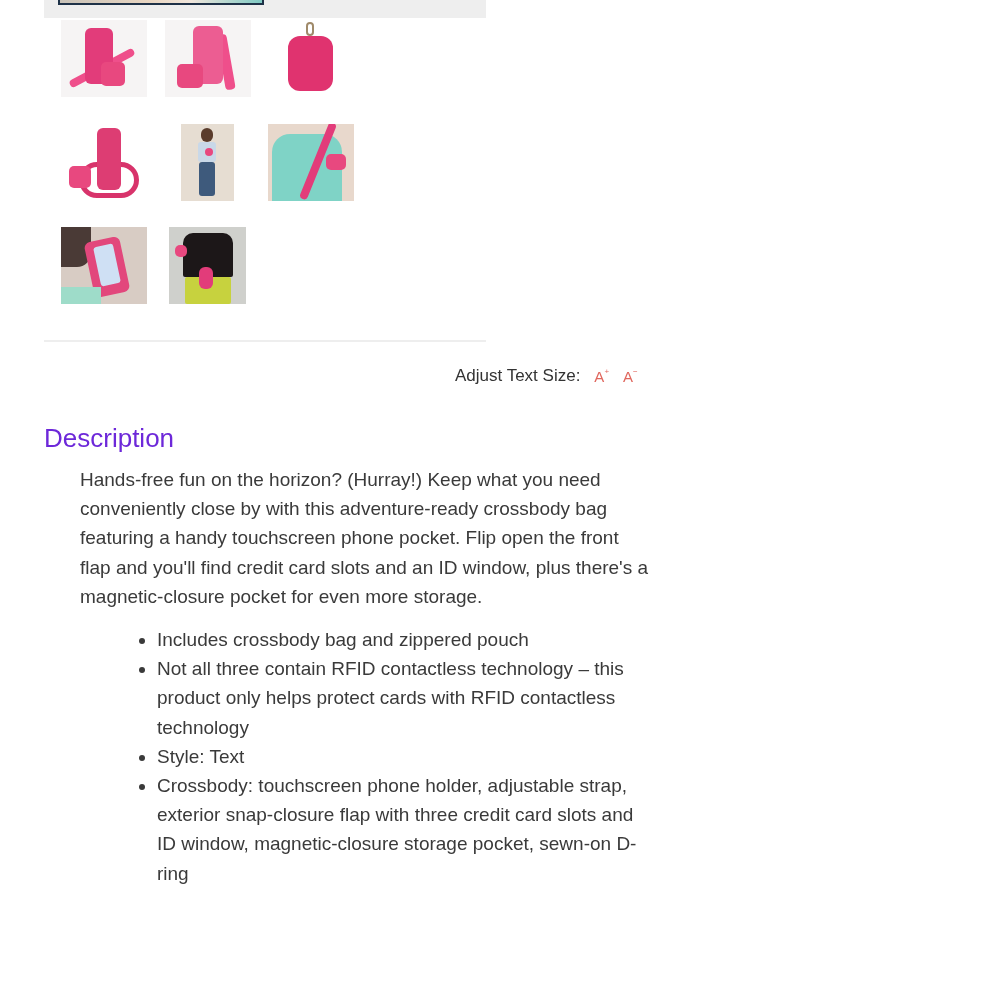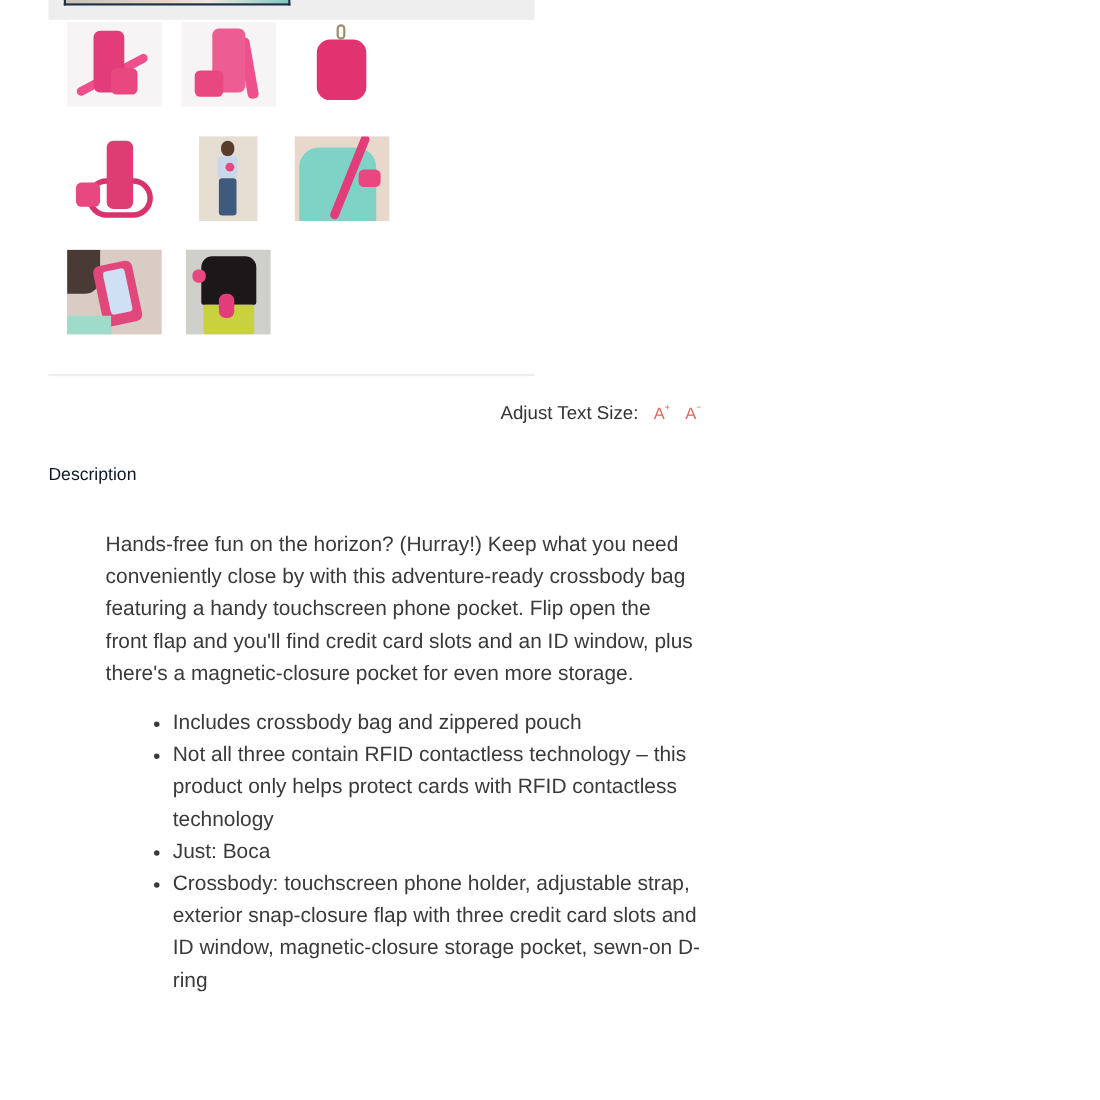--- a/index.html
+++ b/index.html
@@ -8,23 +8,23 @@
     .main-image-strip { position:absolute; left:58px; top:0; width:206px; height:5px; border:2px solid #1e3147; border-top:none; background:linear-gradient(90deg,#c8c2b8 0%,#e9d6c2 45%,#f0e6dc 65%,#7ec9c3 100%); box-sizing:border-box; }
     .thumb { position:absolute; overflow:hidden; background:#f6f4f4; cursor:pointer; }
     .thumb .bag { position:absolute; background:#e23c7a; border-radius:6px; }
     .thumb .strap { position:absolute; background:#ef4f8b; border-radius:4px; }
     .thumb .pouch { position:absolute; background:#e8487f; border-radius:5px; }
     .thumb .person { position:absolute; border-radius:8px; }
     .divider { position:absolute; left:44px; top:340px; width:442px; height:2px; background:#eeeeee; }
     .text-size { position:absolute; left:455px; top:366px; font-size:17px; color:#333; display:flex; align-items:center; }
     .ts-btn { color:#e0675e; font-size:15px; margin-left:14px; cursor:pointer; position:relative; }
     .ts-btn sup { font-size:8px; position:relative; top:-2px; }
-    .desc-title { position:absolute; left:44px; top:423px; font-size:16px; color:#0f172a; }
+    .desc-title { position:absolute; left:44px; top:423px; font-size:26px; color:#6d28d9; }
     .desc-body { position:absolute; left:80px; top:465px; width:570px; font-size:19px; line-height:29.2px; color:#3a3a3a; }
-    .desc-body p { margin:16px; }
+    .desc-body p { margin:0; }
     .desc-body p + p { margin-top:29px; }
     .bullets { margin:14px 0 0 0; padding:0 0 0 49px; list-style:disc; }
     .bullets li { padding-left:0;margin-left:28px; }
   </style>
 </head>
 <body>
 
 <div class="gallery-top"></div>
 <div class="main-image-strip" title="Pink crossbody phone bag main image"></div>
 
@@ -81,16 +81,16 @@
   <span class="ts-btn"><span>A</span><sup>−</sup></span>
 </div>
 
 <div class="desc-title">Description</div>
 
 <div class="desc-body">
   <p>Hands-free fun on the horizon? (Hurray!) Keep what you need conveniently close by with this adventure-ready crossbody bag featuring a handy touchscreen phone pocket. Flip open the front flap and you'll find credit card slots and an ID window, plus there's a magnetic-closure pocket for even more storage.</p>
   <ul class="bullets">
     <li>Includes crossbody bag and zippered pouch</li>
     <li>Not all three contain RFID contactless technology – this product only helps protect cards with RFID contactless technology</li>
-    <li>Just: Boca</li>
+    <li>Style: Text</li>
     <li>Crossbody: touchscreen phone holder, adjustable strap, exterior snap-closure flap with three credit card slots and ID window, magnetic-closure storage pocket, sewn-on D-ring</li>
   </ul>
 </div>
 
 </body></html>

